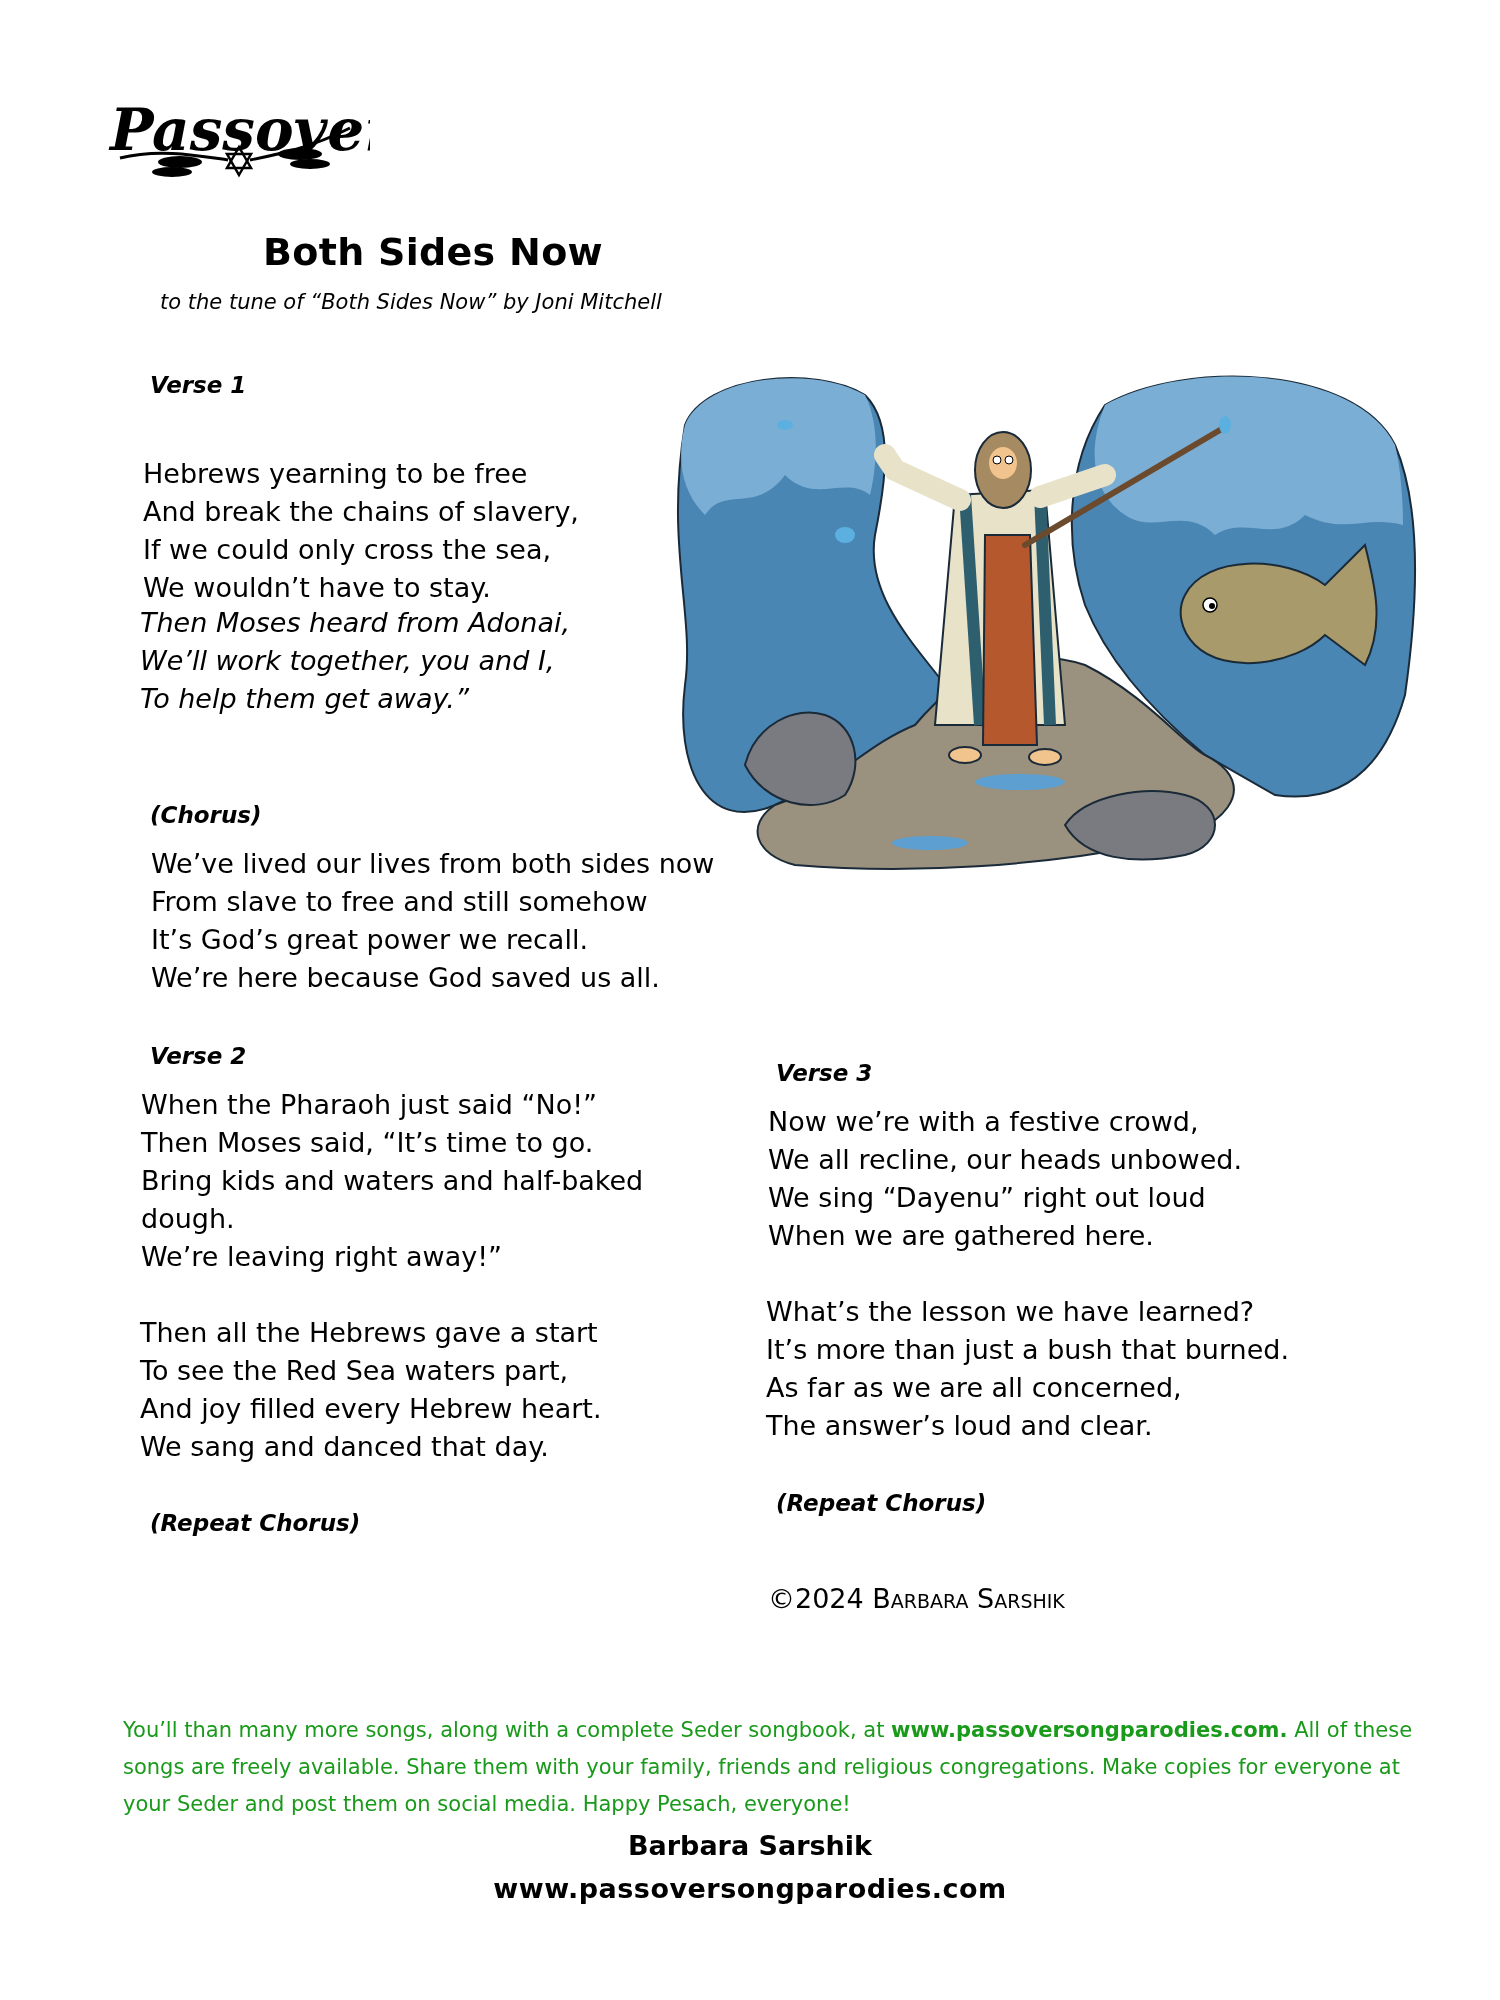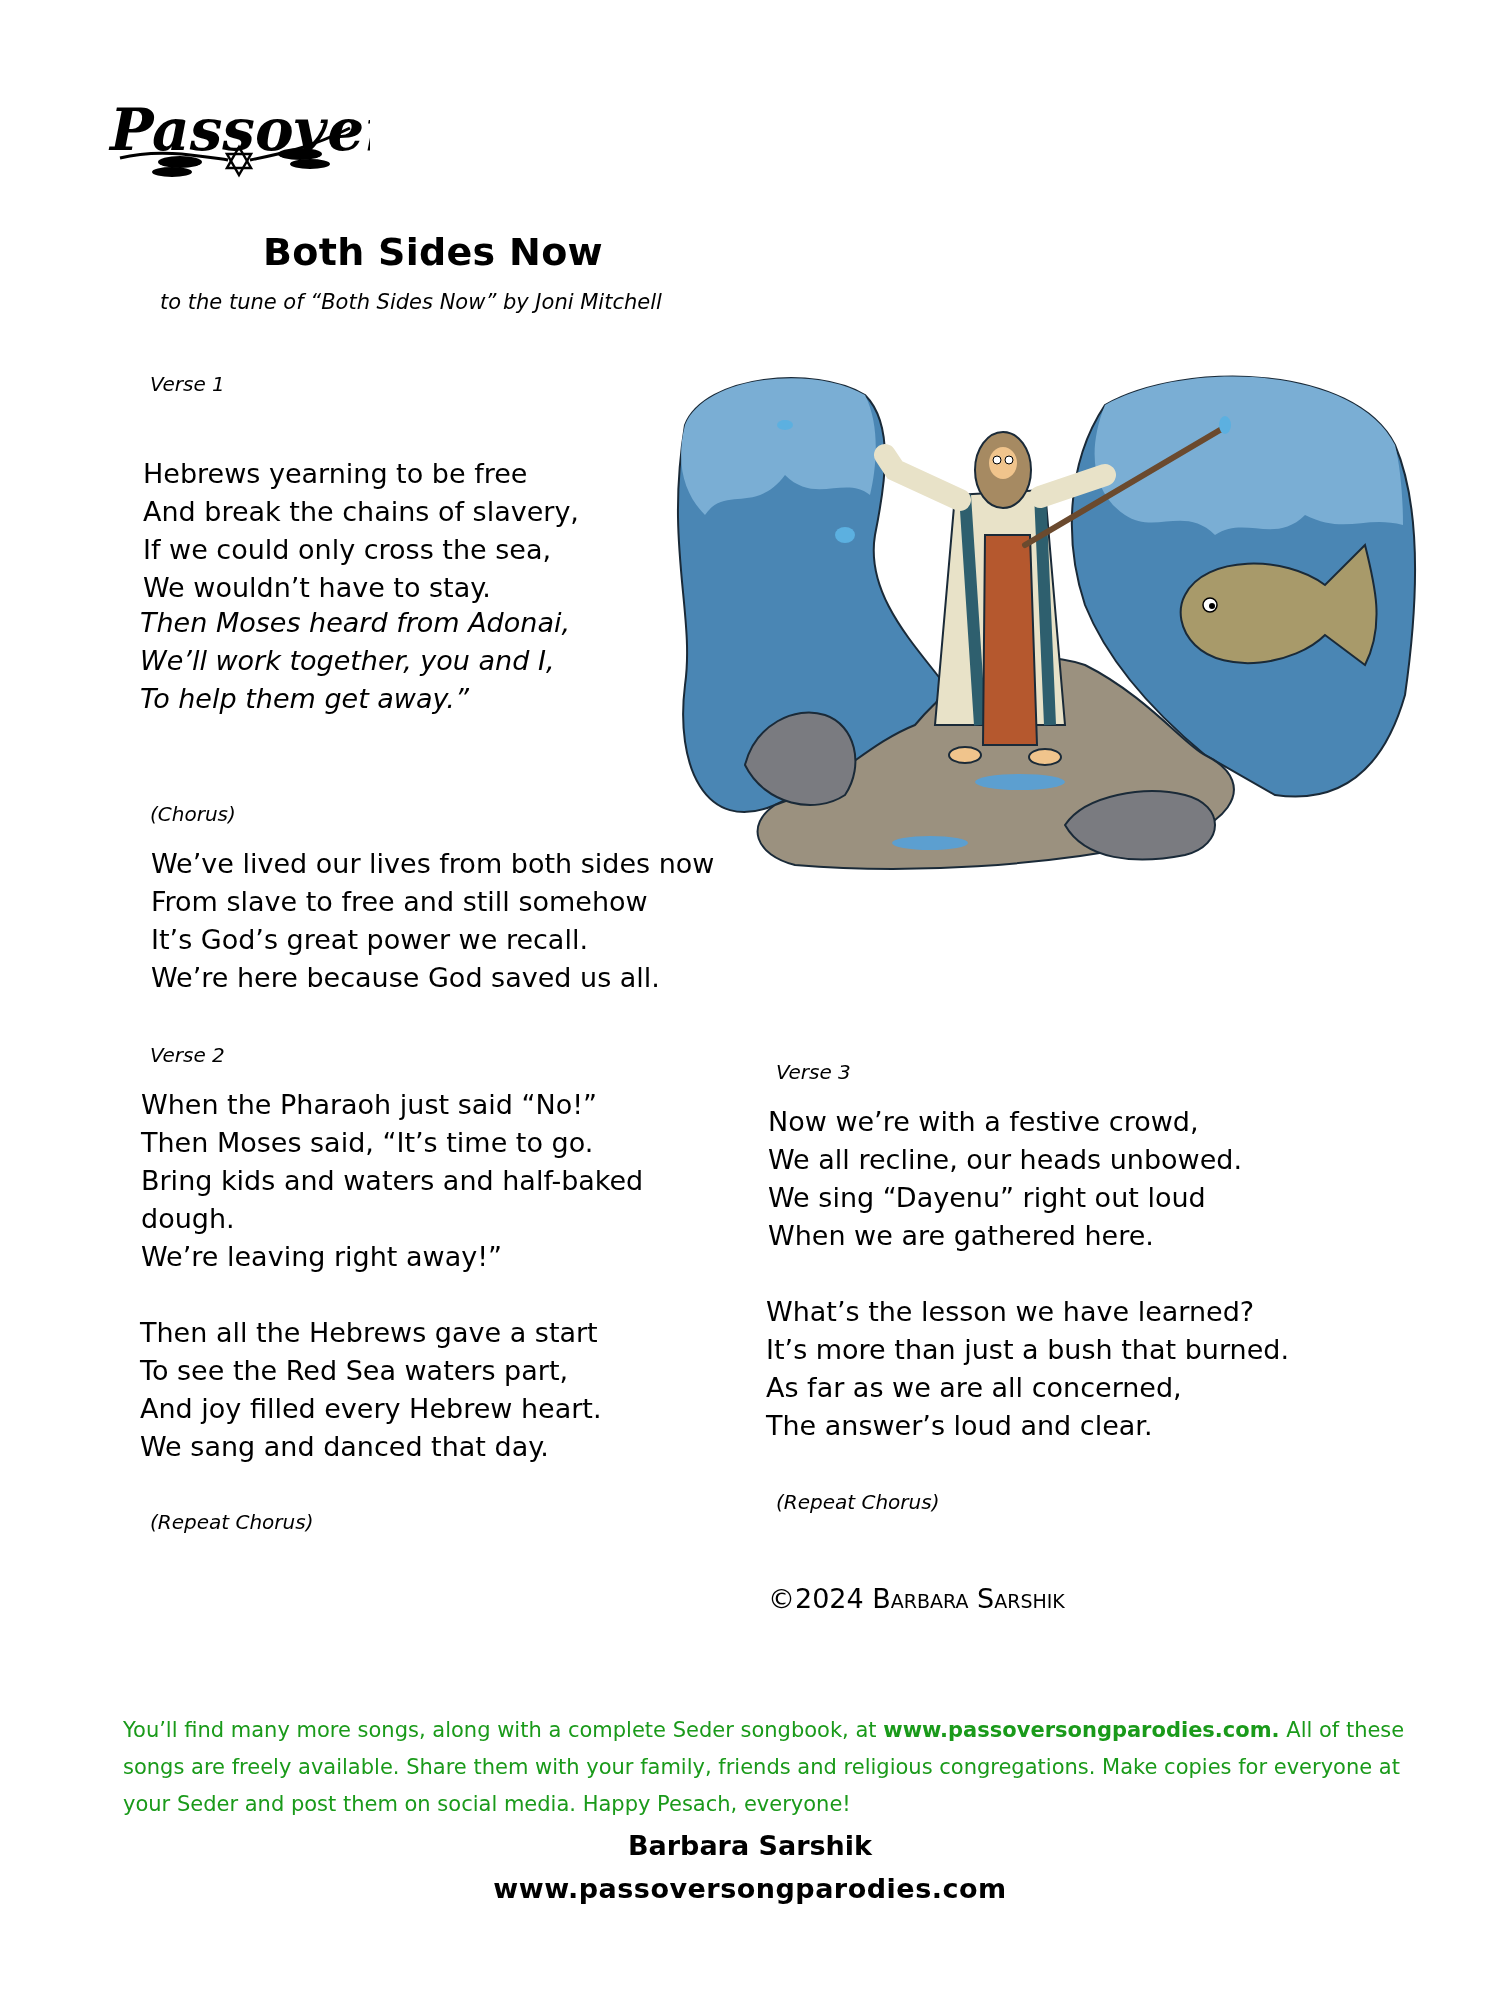--- a/index.html
+++ b/index.html
@@ -1,21 +1,21 @@
 <!DOCTYPE html>
 <html><head>
 <meta charset="utf-8">
 <style>
   html, body { margin:0; padding:0; background:#ffffff; }
   body { width:1500px; height:2000px; position:relative; overflow:hidden; font-family:"DejaVu Sans", sans-serif; color:#000; }
   .abs { position:absolute; }
   .logo { left:100px; top:88px; width:270px; height:110px; }
   .title { left:263px; top:230px; font-size:38px; font-weight:bold; letter-spacing:0.3px; }
   .subtitle { left:160px; top:290px; font-size:21px; font-style:italic; }
-  .label { font-size:20px; font-weight:normal; font-style:italic; }
+  .label { font-size:23px; font-weight:bold; font-style:italic; }
   .lines { font-size:27px; line-height:38px; }
   .lines div { white-space:nowrap; }
   .art { left:665px; top:365px; width:760px; height:530px; }
   .copyright { left:768px; top:1583px; font-size:27px; }
   .copyright .sc { font-variant:small-caps; }
   .promo { left:123px; top:1712px; width:1290px; font-size:21px; line-height:37px; color:#1a9a1a; }
   .promo b { font-weight:bold; }
   .sig { left:0; width:1500px; text-align:center; font-weight:bold; font-size:27px; }
 </style>
 </head>
@@ -134,18 +134,18 @@
     <ellipse cx="300" cy="390" rx="16" ry="8" fill="#f0c48c" stroke="#1a2a38" stroke-width="2"></ellipse>
     <ellipse cx="380" cy="392" rx="16" ry="8" fill="#f0c48c" stroke="#1a2a38" stroke-width="2"></ellipse>
 
     <ellipse cx="180" cy="170" rx="10" ry="8" fill="#5cb0e0"></ellipse>
     <ellipse cx="120" cy="60" rx="8" ry="5" fill="#5cb0e0"></ellipse>
     <ellipse cx="560" cy="60" rx="6" ry="9" fill="#5cb0e0"></ellipse>
   </svg>
 </div>
 
 <div class="abs promo">
-  <span>You’ll find many more songs, along with a complete Seder songbook, at </span><b>www.passoversongparodies.com.</b>
+  <span>You’ll than many more songs, along with a complete Seder songbook, at </span><b>www.passoversongparodies.com.</b>
   <span>All of these songs are freely available. Share them with your family, friends and religious congregations. Make copies for everyone at your Seder and post them on social media. Happy Pesach, everyone!</span>
 </div>
 
 <div class="abs sig" style="top:1830px;">Barbara Sarshik</div>
 <div class="abs sig" style="top:1873px; letter-spacing:0.5px;">www.passoversongparodies.com</div>
 
 </body></html>

